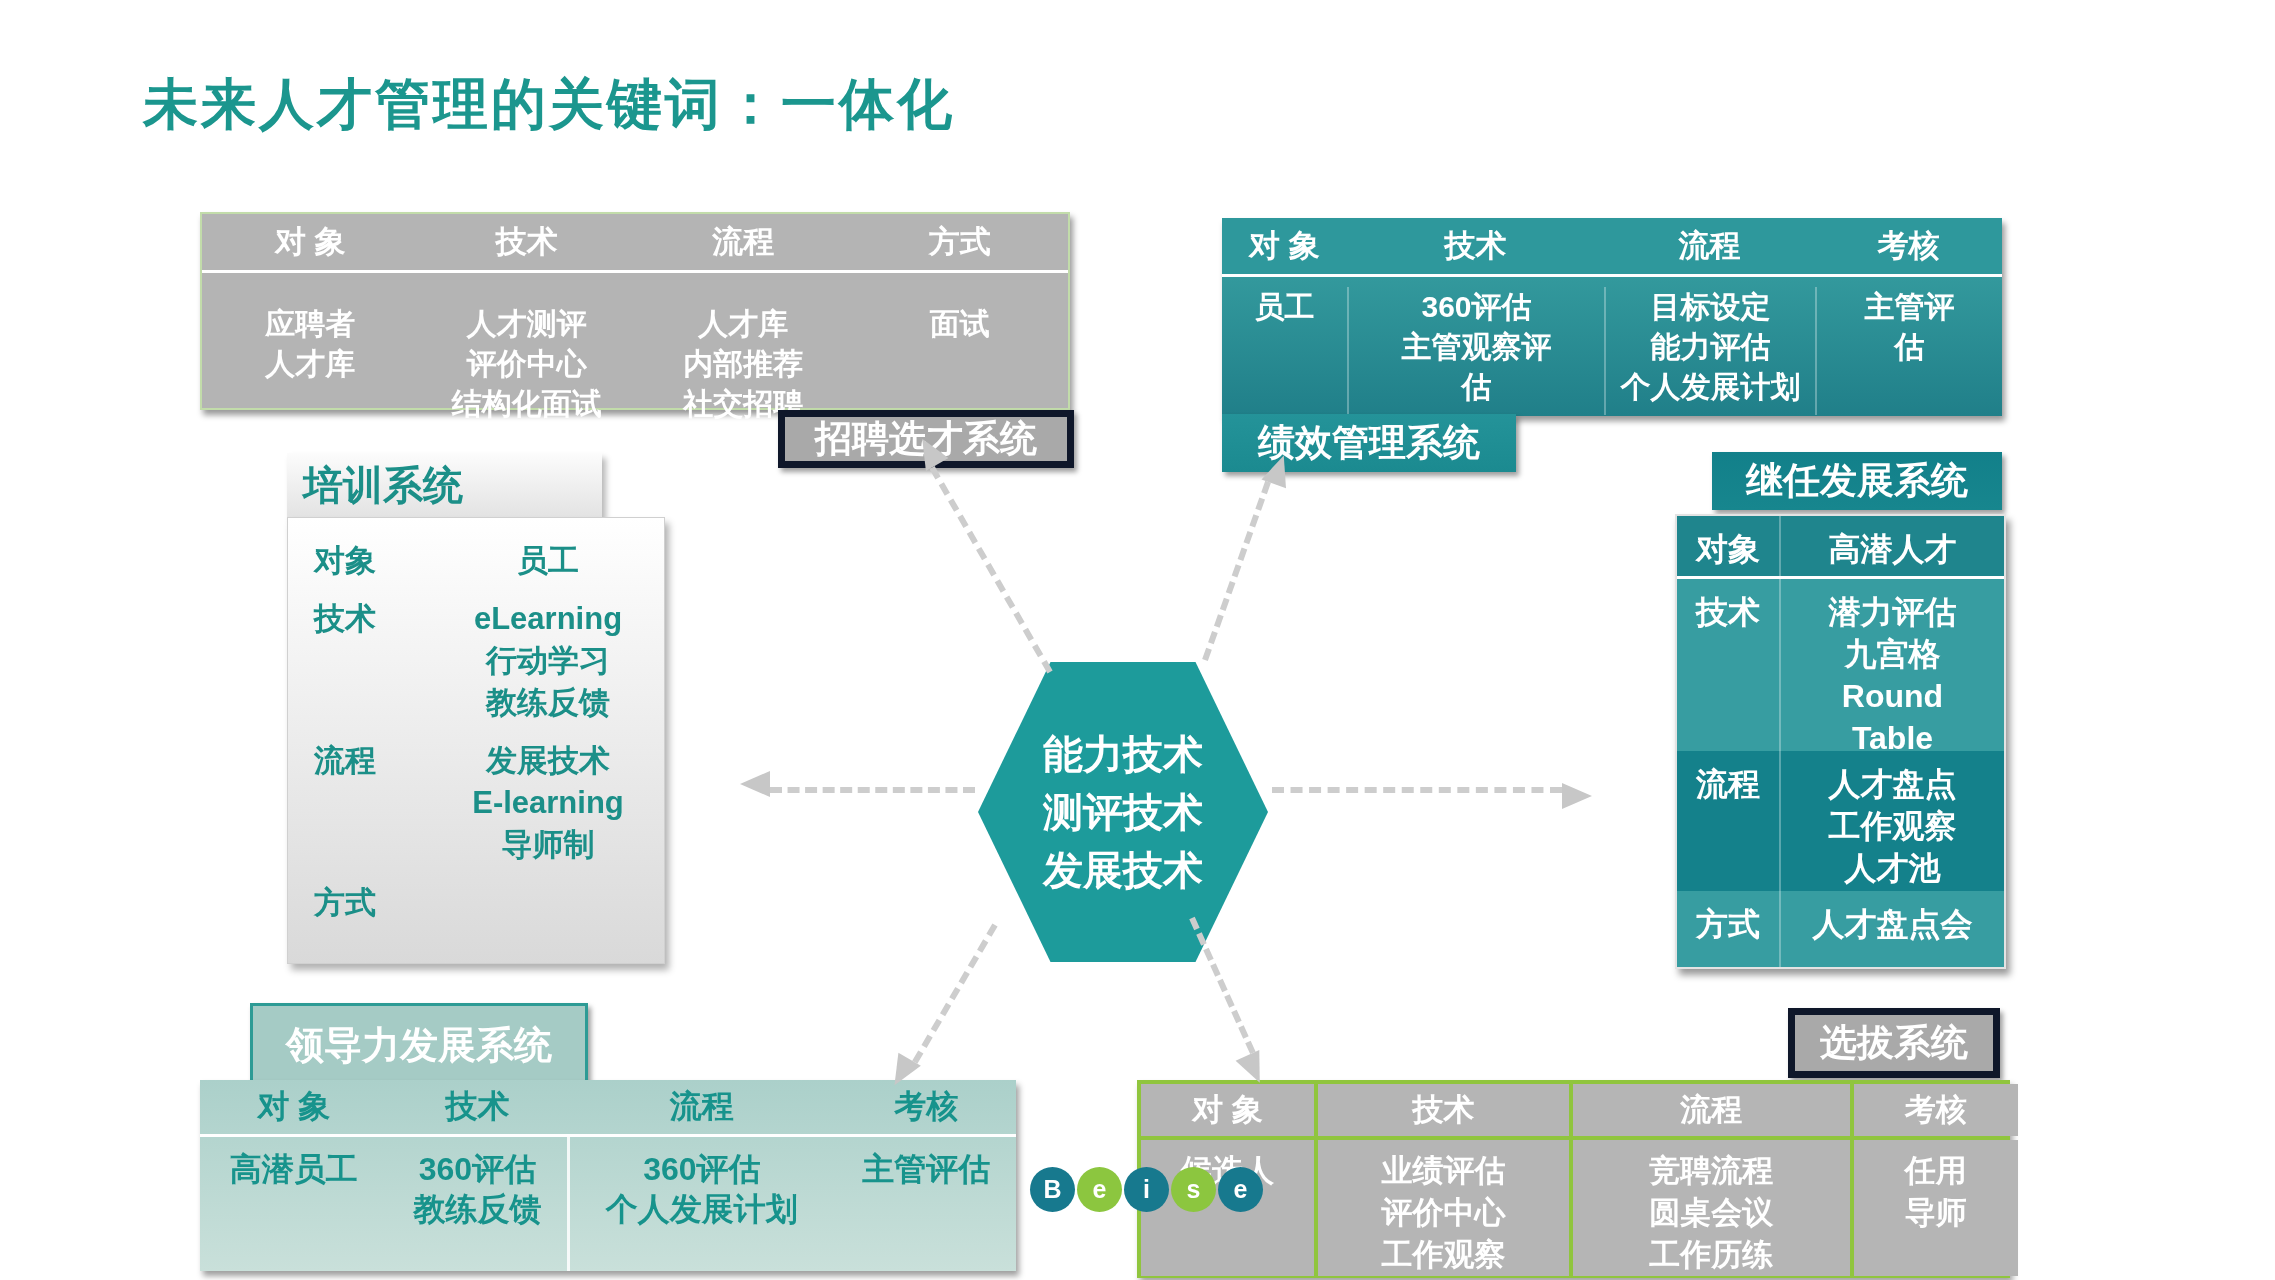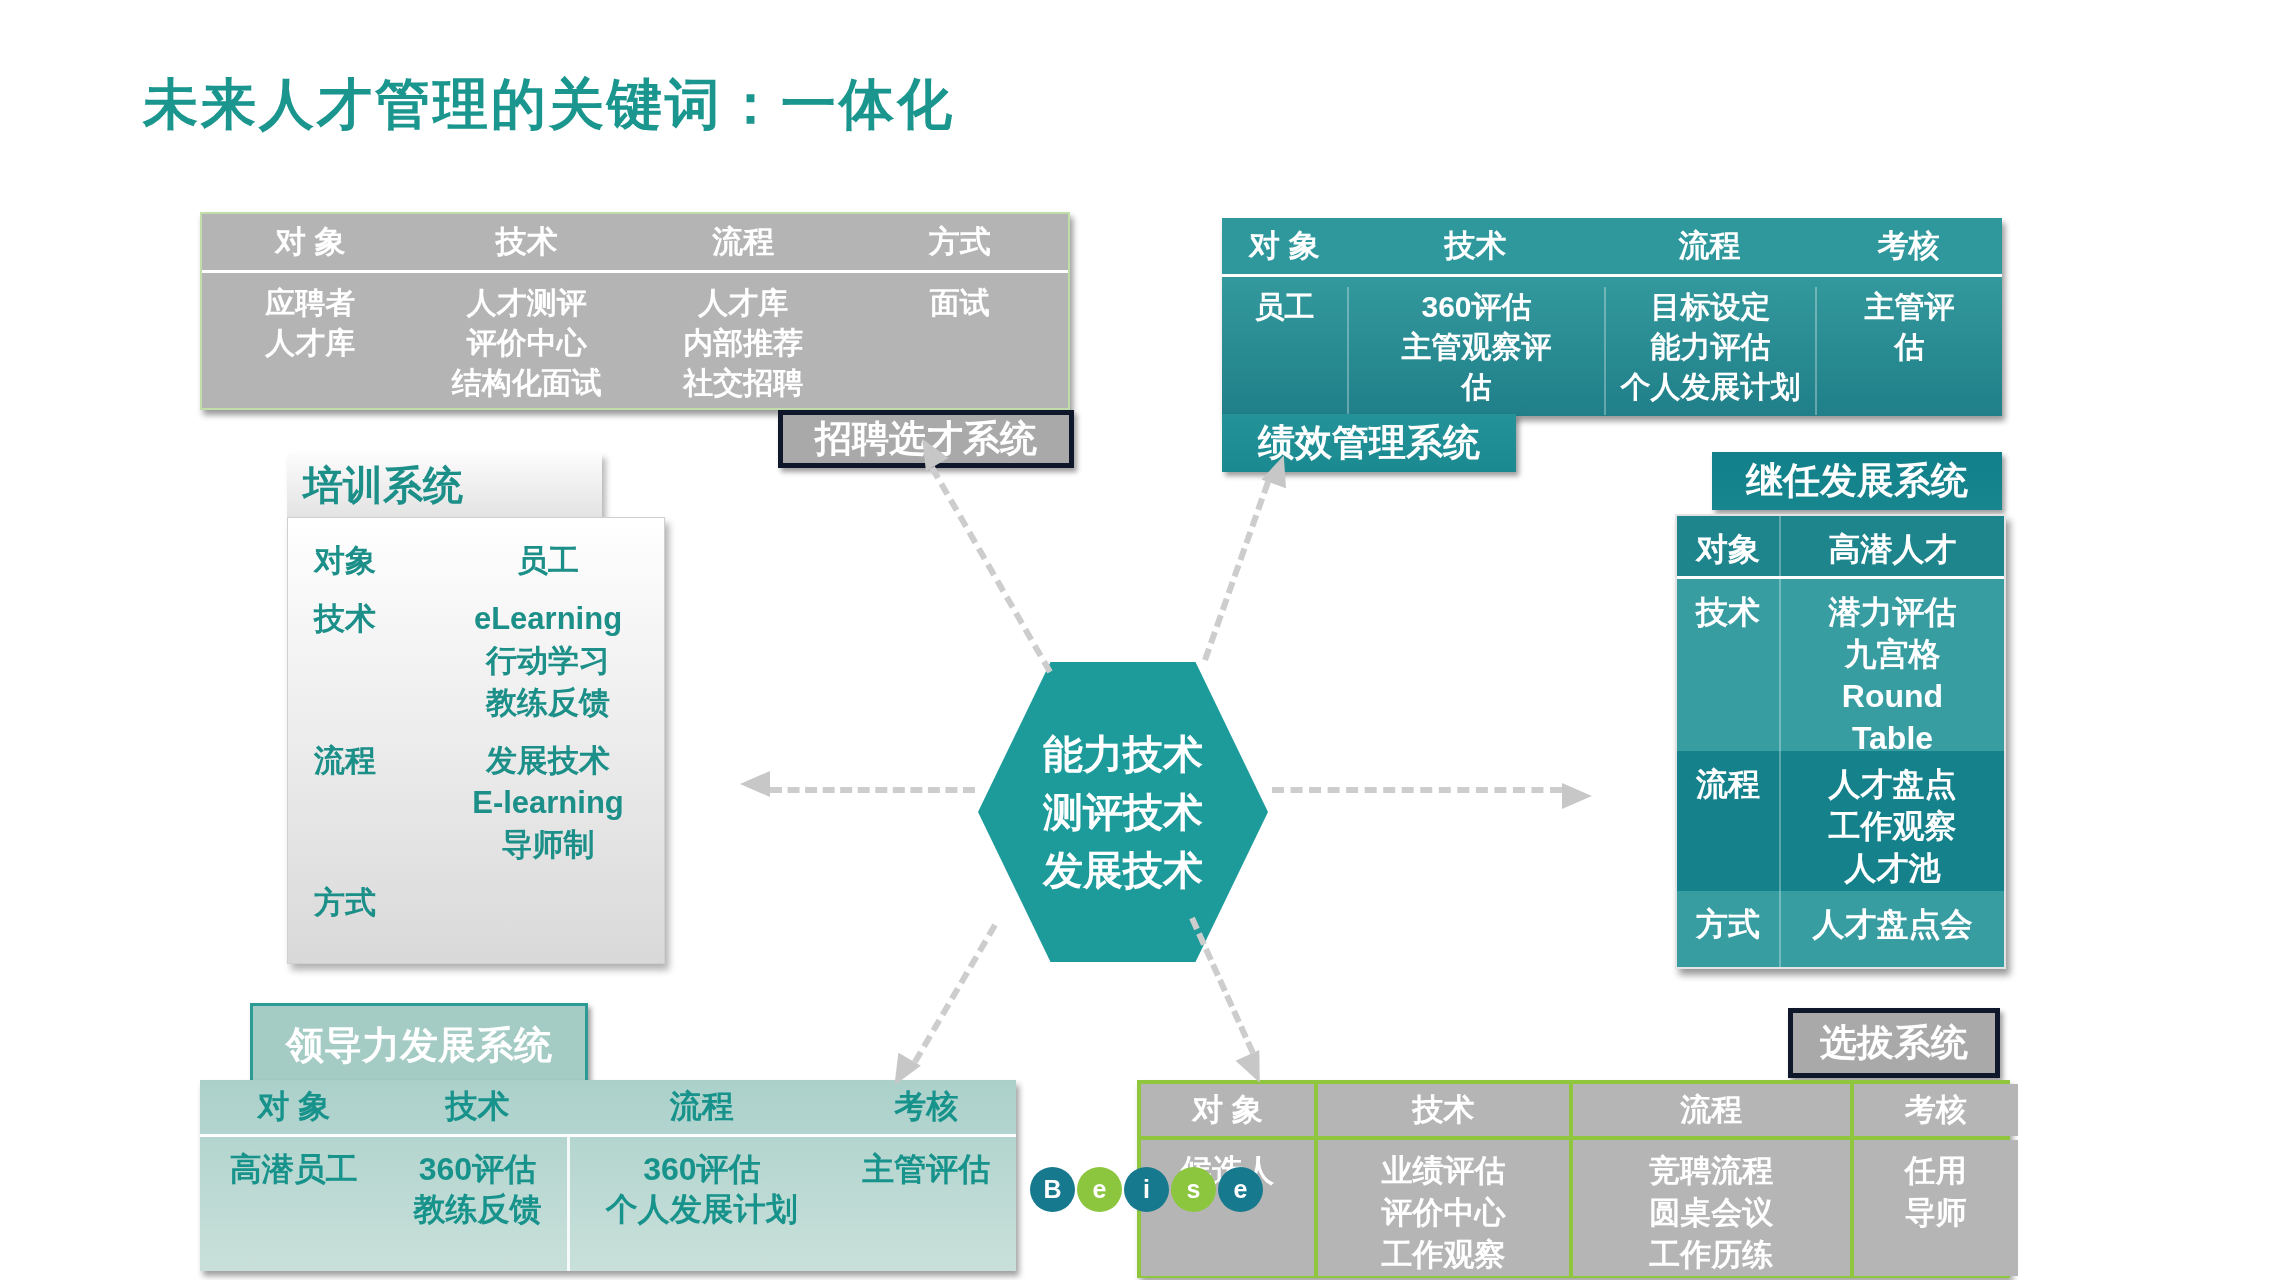--- a/index.html
+++ b/index.html
@@ -14,21 +14,21 @@
   .tbl .hdr{display:flex;align-items:center;color:#fff;font-weight:bold;font-size:31px;}
   .tbl .hdr span{text-align:center;}
   .tbl .tbody{display:flex;align-items:flex-start;font-weight:bold;font-size:30px;}
   .tbl .col{text-align:center;line-height:40px;box-sizing:border-box;}
 
   
   .recruit{background:#b4b4b4;border:2px solid #c2dcaa;box-shadow:3px 5px 6px rgba(0,0,0,.40);}
   .recruit .hdr{height:56px;border-bottom:3px solid #ffffff;}
   .recruit .hdr span{width:25%;}
   .recruit .tbody{color:#fff;padding-top:10px;}
-  .recruit .col{width:25%;}
+  .recruit .col{width:25%;margin-top:21px;}
 
   
   .perf{background:linear-gradient(180deg,#3ba4a5 0%,#207f89 100%);box-shadow:3px 5px 6px rgba(0,0,0,.40);}
   .perf .hdr{height:56px;background:#2e989c;border-bottom:3px solid #ffffff;}
   .perf .tbody{color:#fff;padding-top:10px;}
   .perf .hdr span:nth-child(1),.perf .col:nth-child(1){width:16%;}
   .perf .hdr span:nth-child(2),.perf .col:nth-child(2){width:33%;}
   .perf .hdr span:nth-child(3),.perf .col:nth-child(3){width:27%;}
   .perf .hdr span:nth-child(4),.perf .col:nth-child(4){width:24%;}
   .perf .col:nth-child(2),.perf .col:nth-child(3),.perf .col:nth-child(4){border-left:2px solid rgba(255,255,255,.30);min-height:128px;}
@@ -60,21 +60,21 @@
 
   
   .train{background:linear-gradient(180deg,#ffffff 0%,#d9d9d9 100%);border:1px solid #d0d0d0;box-shadow:4px 6px 7px rgba(0,0,0,.30);}
   .train .row{display:flex;color:#1b8f88;font-weight:bold;font-size:31px;margin-bottom:16px;}
   .train .row .rl{width:118px;padding-left:26px;box-sizing:content-box;text-align:left;}
   .train .row .rv{flex:1;text-align:center;line-height:42px;}
 
   
   .syslabel{display:flex;align-items:center;justify-content:center;color:#fff;font-weight:bold;
             font-size:37px;box-sizing:border-box;box-shadow:3px 4px 5px rgba(0,0,0,.38);white-space:nowrap;}
-  .lab-gray{background:#a9a9a9;border:5px solid #0f172a;}
+  .lab-gray{background:#a9a9a9;border:7px solid #0f172a;}
   .lab-teal{background:linear-gradient(180deg,#249399 0%,#1b8a90 100%);text-align:right;}
   .lab-dteal{background:linear-gradient(180deg,#12808a 0%,#17868e 100%);}
   .lab-sage{background:#a5cbc5;border:3px solid #2d9b95;}
 
   
   .titlebox-light{background:linear-gradient(180deg,#fcfcfc 0%,#e3e3e3 100%);color:#1b8f88;font-weight:bold;
                   font-size:40px;display:flex;align-items:center;padding-left:16px;box-sizing:border-box;
                   box-shadow:4px 5px 6px rgba(0,0,0,.28);}
 
   

